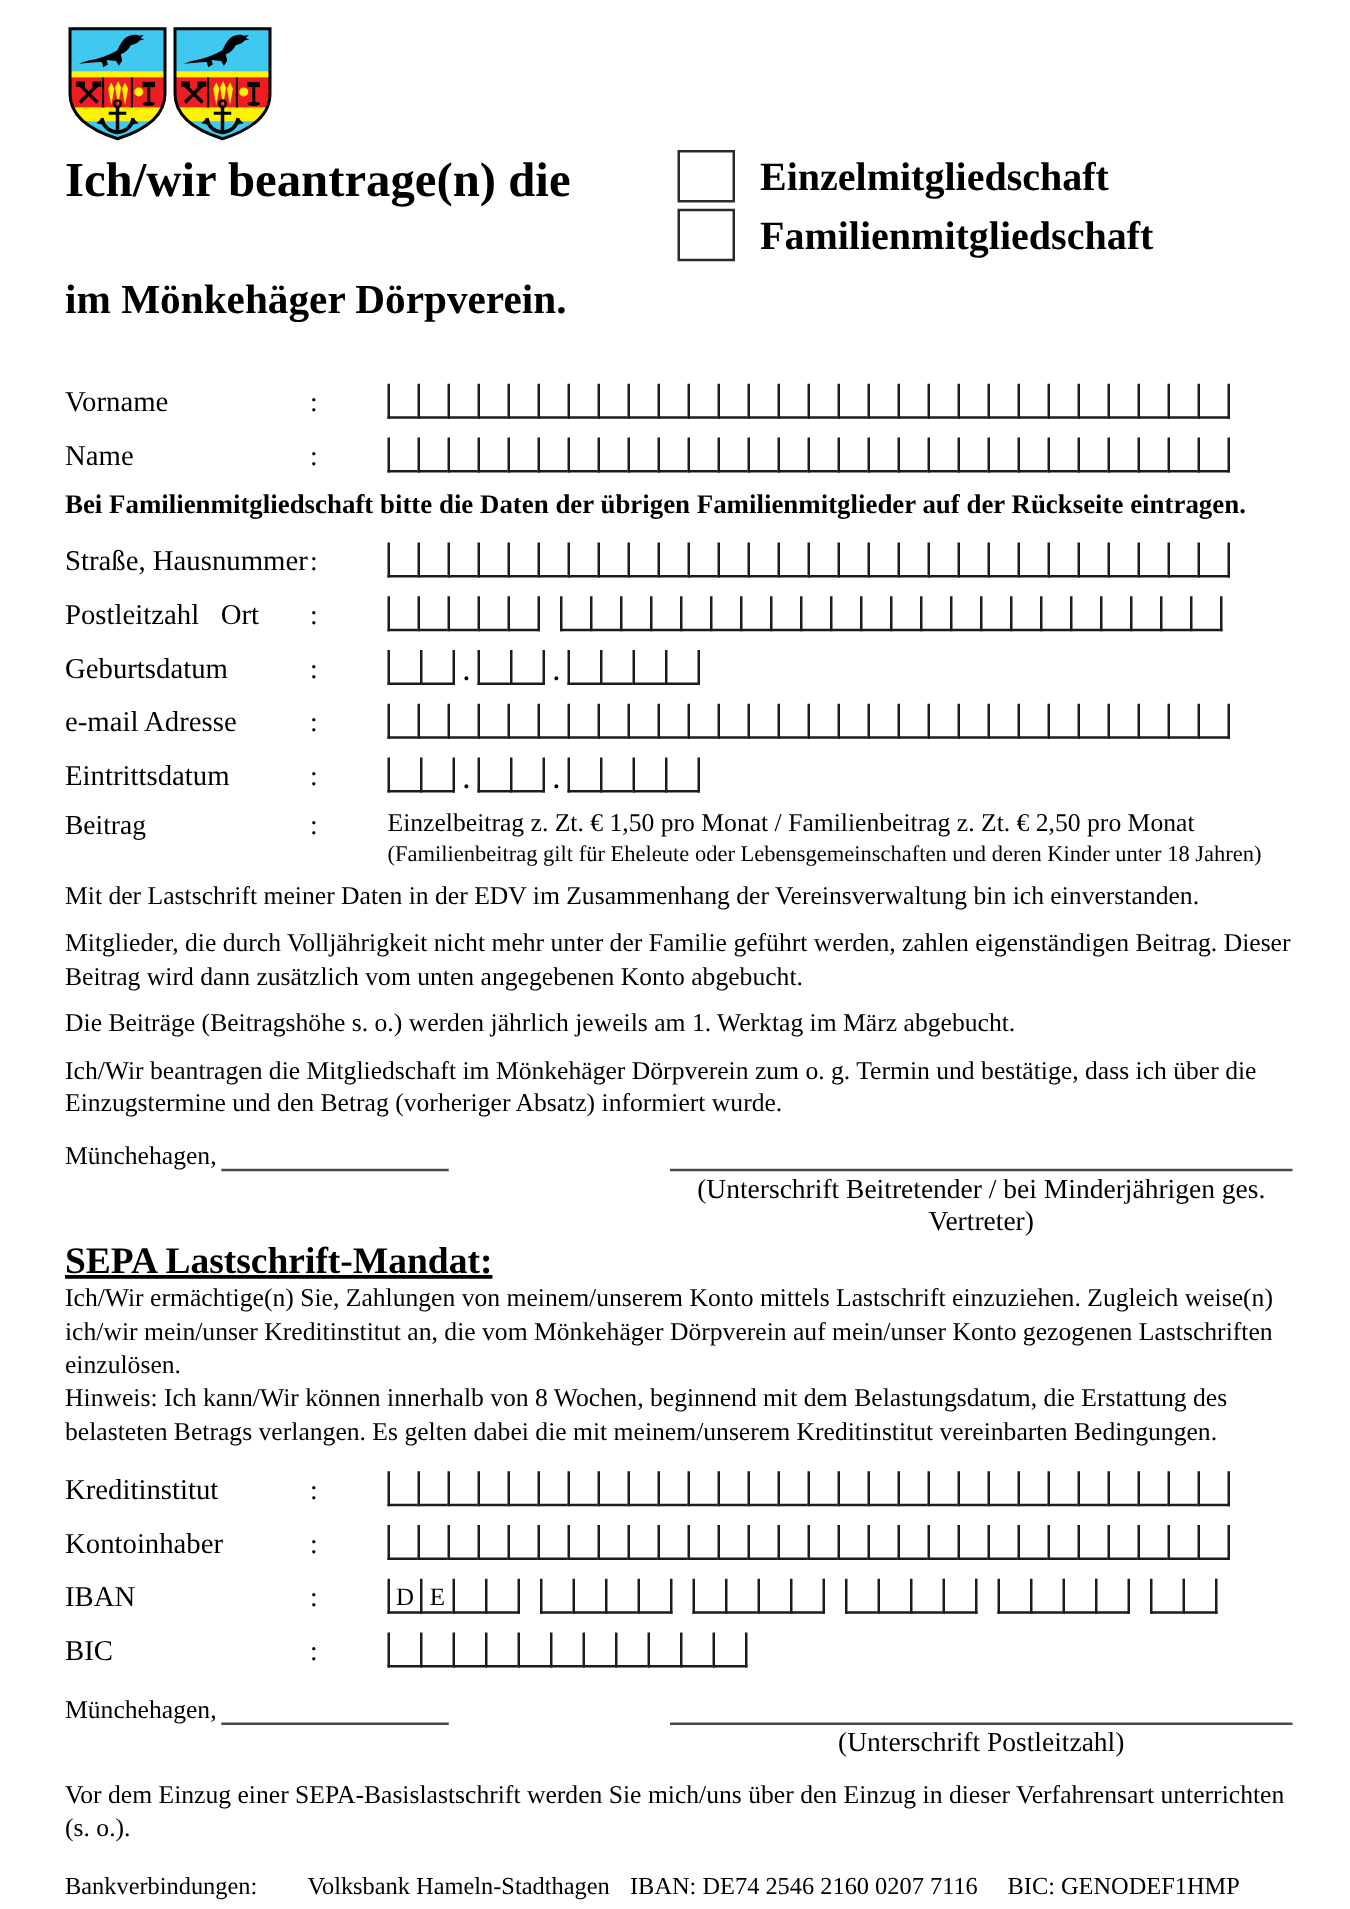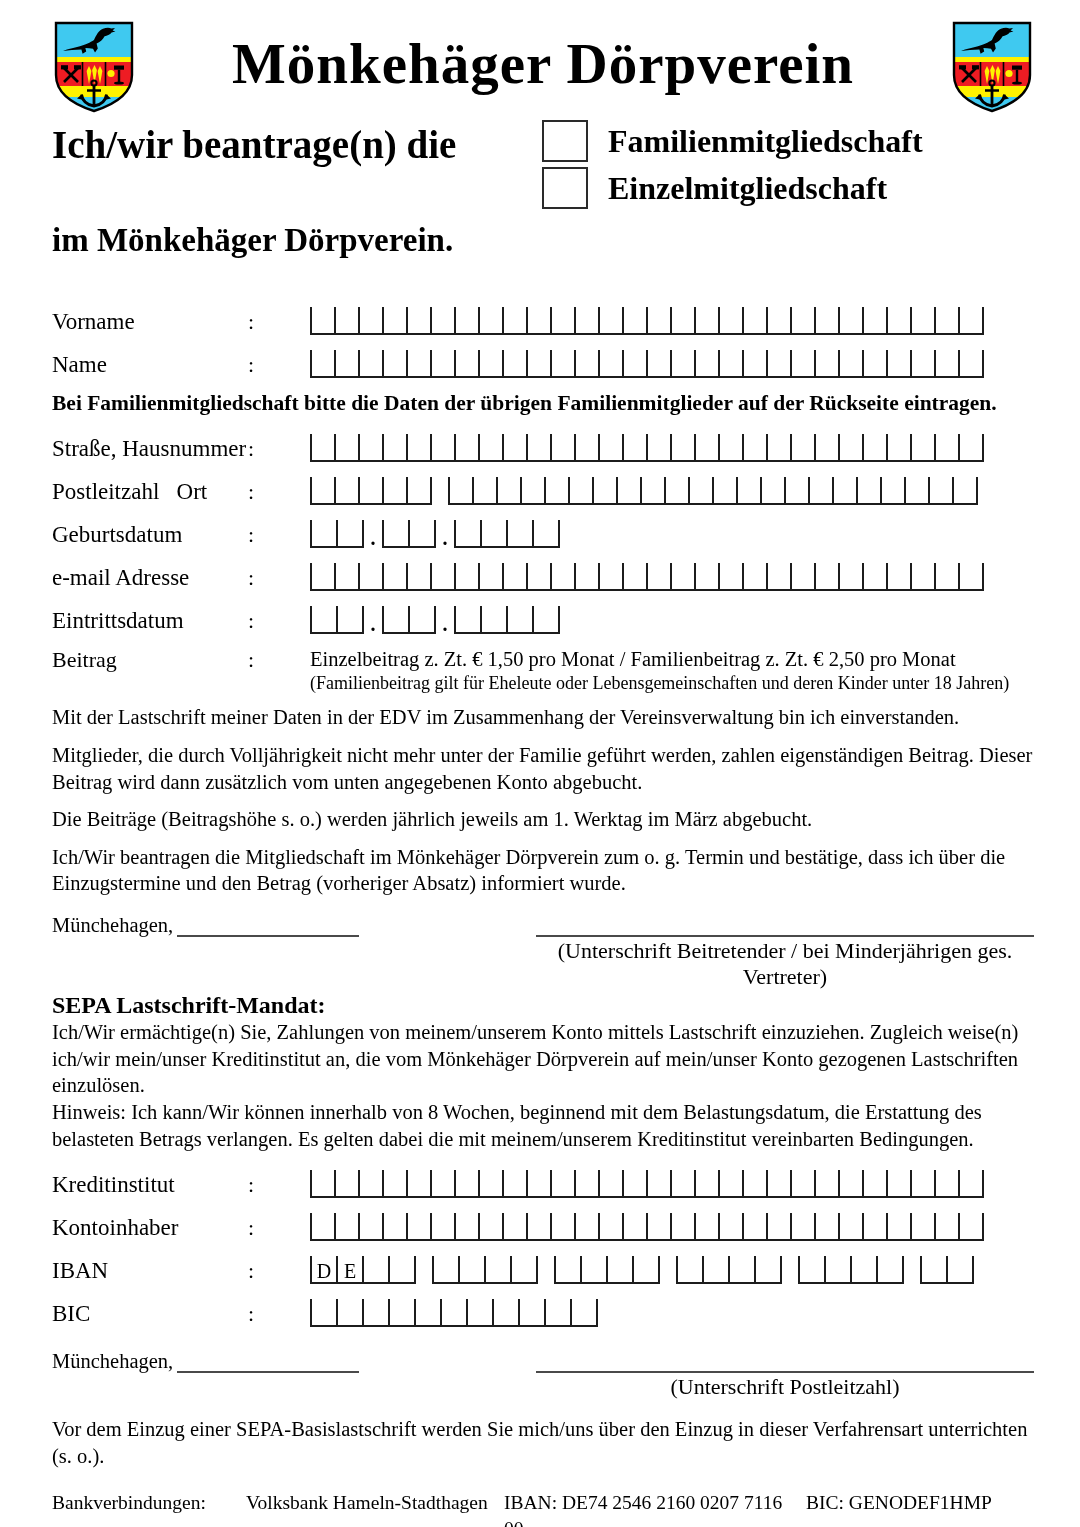--- a/index.html
+++ b/index.html
@@ -46,21 +46,21 @@
   .sig-block{margin-top:14px;}
   .sig-row{display:flex;align-items:flex-end;}
   .sig-place{font-size:20.5px;white-space:nowrap;}
   .sig-line-short{width:182px;border-bottom:2px solid #4a4a4a;height:24px;margin-left:4px;}
   .sig-spacer{flex:1;}
   .sig-line-long{width:498px;border-bottom:2px solid #4a4a4a;height:24px;}
   .sig-caption-row{display:flex;justify-content:flex-end;}
   .sig-caption{width:498px;text-align:center;font-size:22px;margin-top:1px;}
 
   
-  .sepa-heading{font-size:24px;font-weight:bold;margin-top:2px;}
+  .sepa-heading{font-size:30px;font-weight:bold;text-decoration:underline;margin-top:2px;}
   .sepa-text{font-size:20.5px;line-height:1.3;margin:0;}
   .bank-fields{margin-top:16px;}
 
   .notice{font-size:20.5px;line-height:1.3;margin-top:16px;}
 
   
   .bank-grid{margin-top:16px;font-size:19.5px;line-height:1.35;}
   .bank-row{display:flex;}
   .bank-col-label{width:194px;}
   .bank-col-name{width:258px;}
@@ -119,36 +119,35 @@
     </g>
   </defs>
 </svg>
 
 <div class="page">
 
   <div class="header">
     <svg class="crest" viewBox="0 0 82 94">
         <use href="#crest-symbol"></use>
       </svg>
-    <div class="title">Mönkehäger Dörpverein</div>
     <svg class="crest" viewBox="0 0 82 94">
         <use href="#crest-symbol"></use>
       </svg>
   </div>
 
   <div class="apply-row">
     <div class="apply-intro">Ich/wir beantrage(n) die</div>
     <div class="apply-opts">
       <div class="opt-row">
         <span class="checkbox"></span>
-        <span class="opt-label">Familienmitgliedschaft</span>
+        <span class="opt-label">Einzelmitgliedschaft</span>
       </div>
       <div class="opt-row">
         <span class="checkbox"></span>
-        <span class="opt-label">Einzelmitgliedschaft</span>
+        <span class="opt-label">Familienmitgliedschaft</span>
       </div>
     </div>
   </div>
   <div class="apply-outro">im Mönkehäger Dörpverein.</div>
 
   <div class="fields">
     <div class="frow">
       <span class="flabel">Vorname</span>
       <span class="fcolon">:</span>
       <span class="comb">

